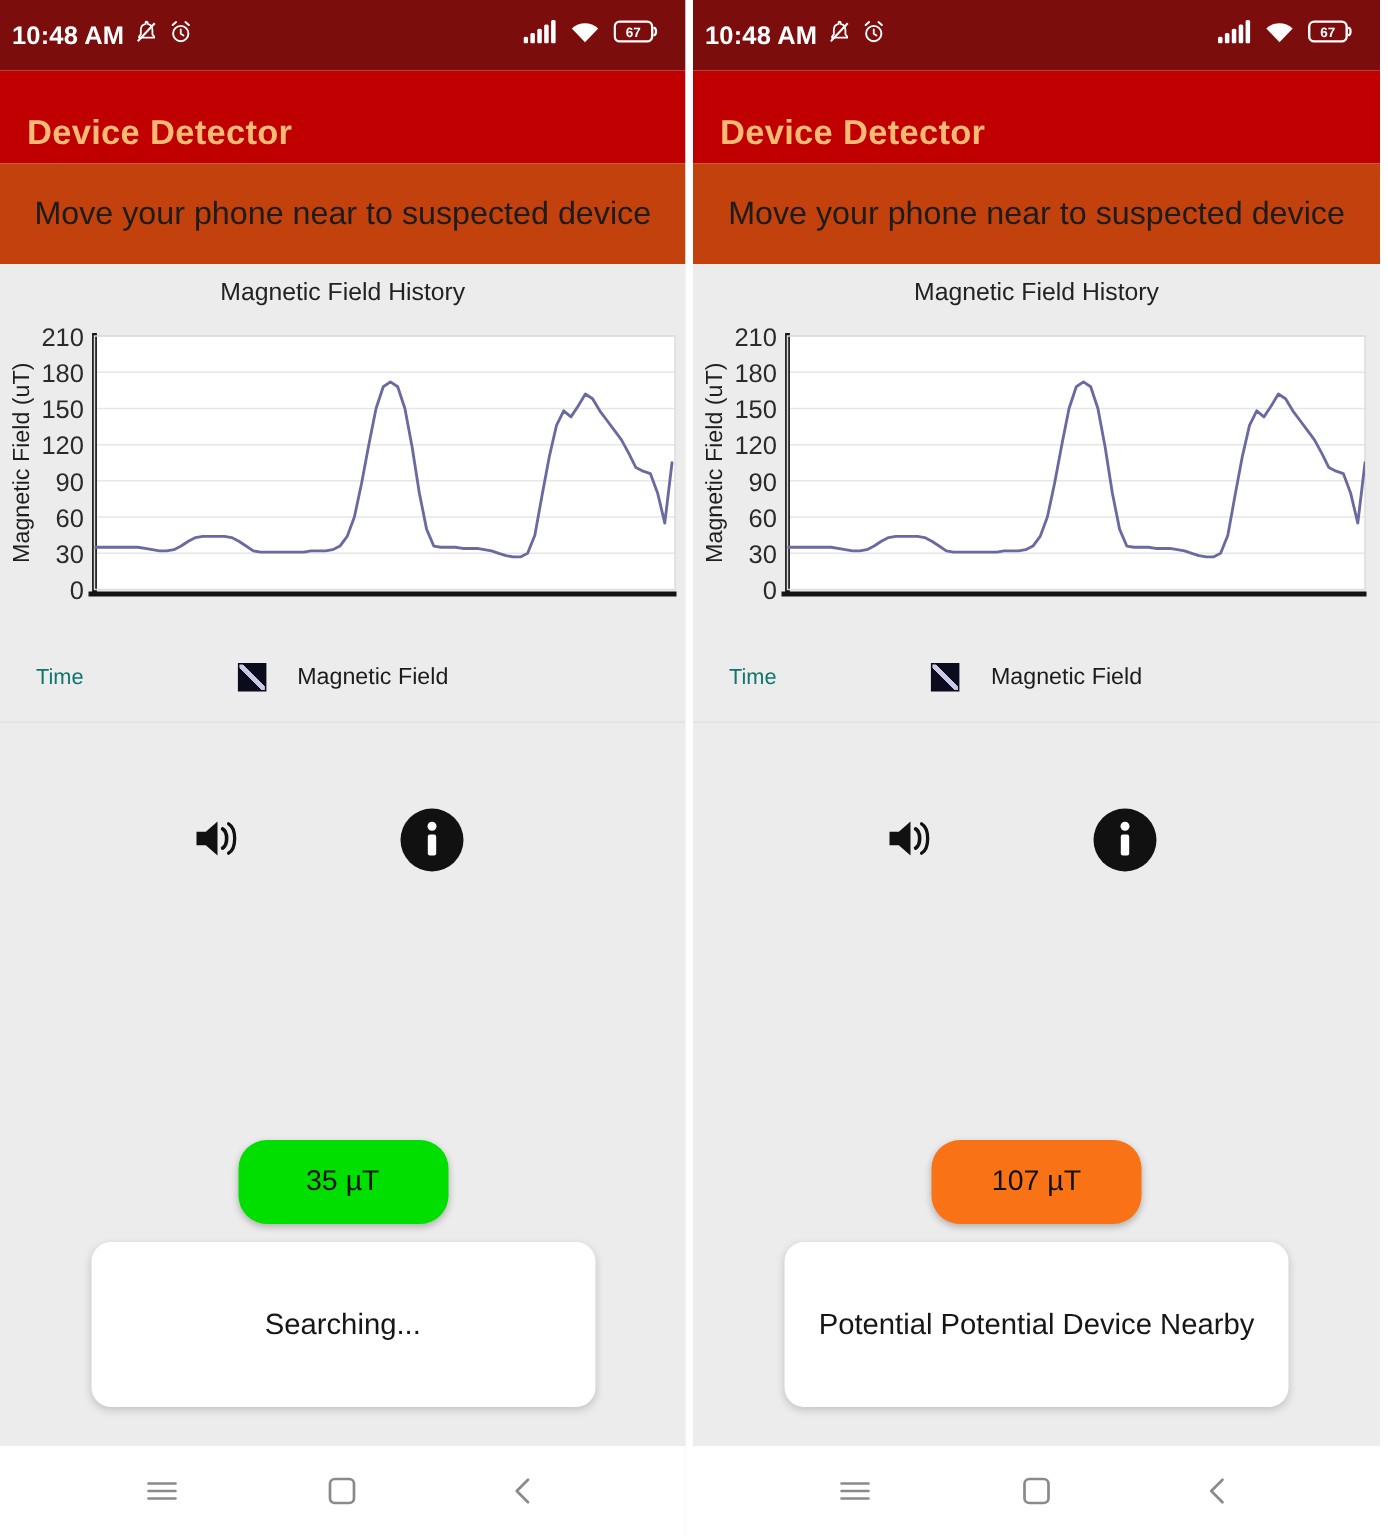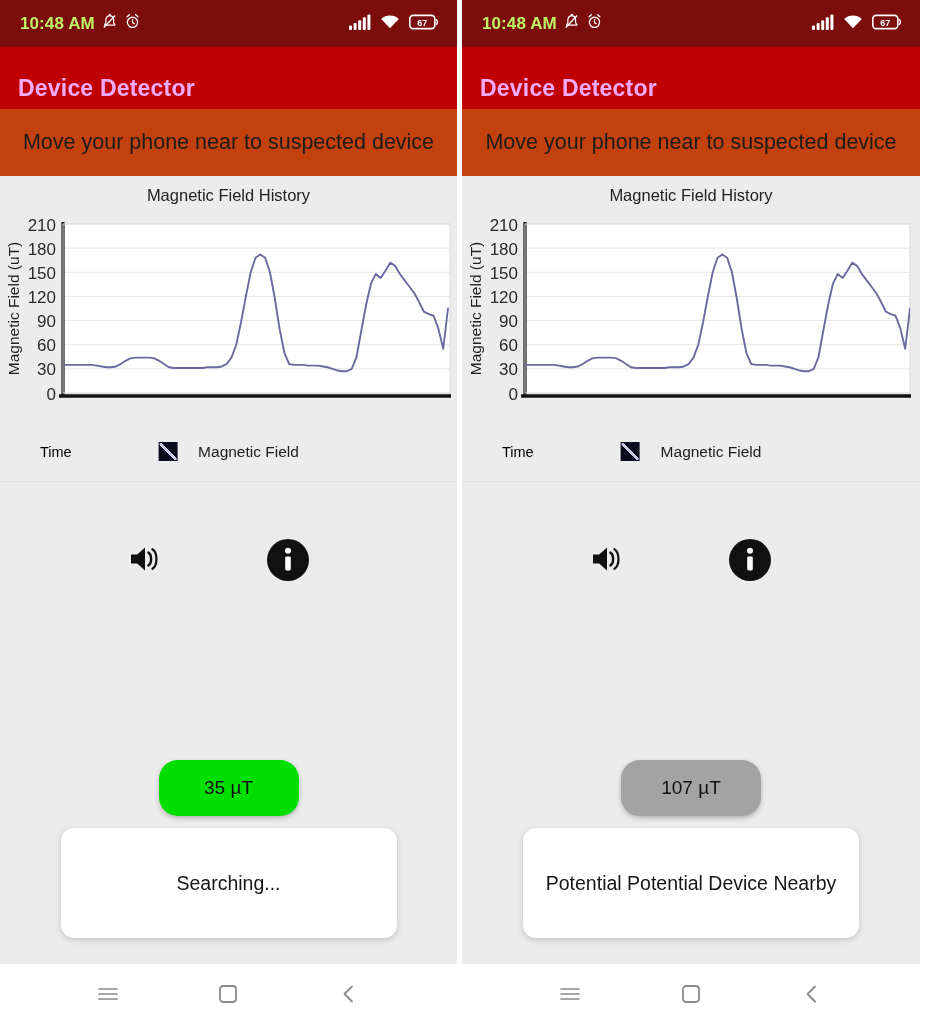--- a/index.html
+++ b/index.html
@@ -27,40 +27,40 @@
   .panel.left  { width: 462px; border-right: 5px solid #ffffff; }
   .panel.right { width: 458px; }
 
   
   .statusbar {
     height: 47px;
     background: #7c0d0d;
     display: flex;
     align-items: center;
     justify-content: space-between;
-    padding: 0 14px 0 20px;
-    color: #bef264;
+    padding: 0 14px 0 8px;
+    color: #ffffff;
     flex: none;
   }
   .status-left { display: flex; align-items: center; gap: 6px; }
   .status-time { font-size: 17px; font-weight: bold; letter-spacing: .1px; }
   .status-right { display: flex; align-items: center; gap: 9px; padding-right: 4px;}
   .sicon { display: block; }
 
   
   .appbar {
     height: 62px;
     background: #c00000;
     display: flex;
     align-items: center;
     padding-left: 18px;
     flex: none;
   }
   .appbar-title {
-    color: #f0abfc;
+    color: #fdba74;
     font-size: 23px;
     font-weight: bold;
     letter-spacing: .2px;
     margin-top: 21px;
   }
 
   
   .prompt-band {
     background: #c2410c;
     height: 67px;
@@ -99,22 +99,21 @@
 
   .axis-row {
     height: 62px;
     position: relative;
   }
   .time-label {
     position: absolute;
     left: 24px;
     top: 24px;
     font-size: 14.5px;
-    color: #000000;
-    margin-left: 16px;
+    color: #0f766e;
   }
   .legend {
     position: absolute;
     left: 50%;
     transform: translateX(-50%);
     top: 22px;
     display: flex;
     align-items: center;
     gap: 0px;
   }
@@ -482,21 +481,21 @@
           <circle cx="23" cy="23" r="21" fill="#111111"></circle>
           <circle cx="23" cy="13.8" r="3" fill="#ffffff"></circle>
           <rect x="20.2" y="19.4" width="5.6" height="14" rx="1.4" fill="#ffffff"></rect>
         </svg>
       </div>
     </div>
 
     <div class="body-spacer"></div>
 
     <div class="reading-wrap">
-      <div class="reading-badge" id="badge-right" style="background: #a3a3a3;">107 µT</div>
+      <div class="reading-badge" id="badge-right" style="background: #f97316;">107 µT</div>
     </div>
 
     <div class="card-wrap">
       <div class="status-card">
         <span class="status-card-text">Potential Potential Device Nearby</span>
       </div>
     </div>
 
     <div class="navbar">
       <div class="navbtn">

